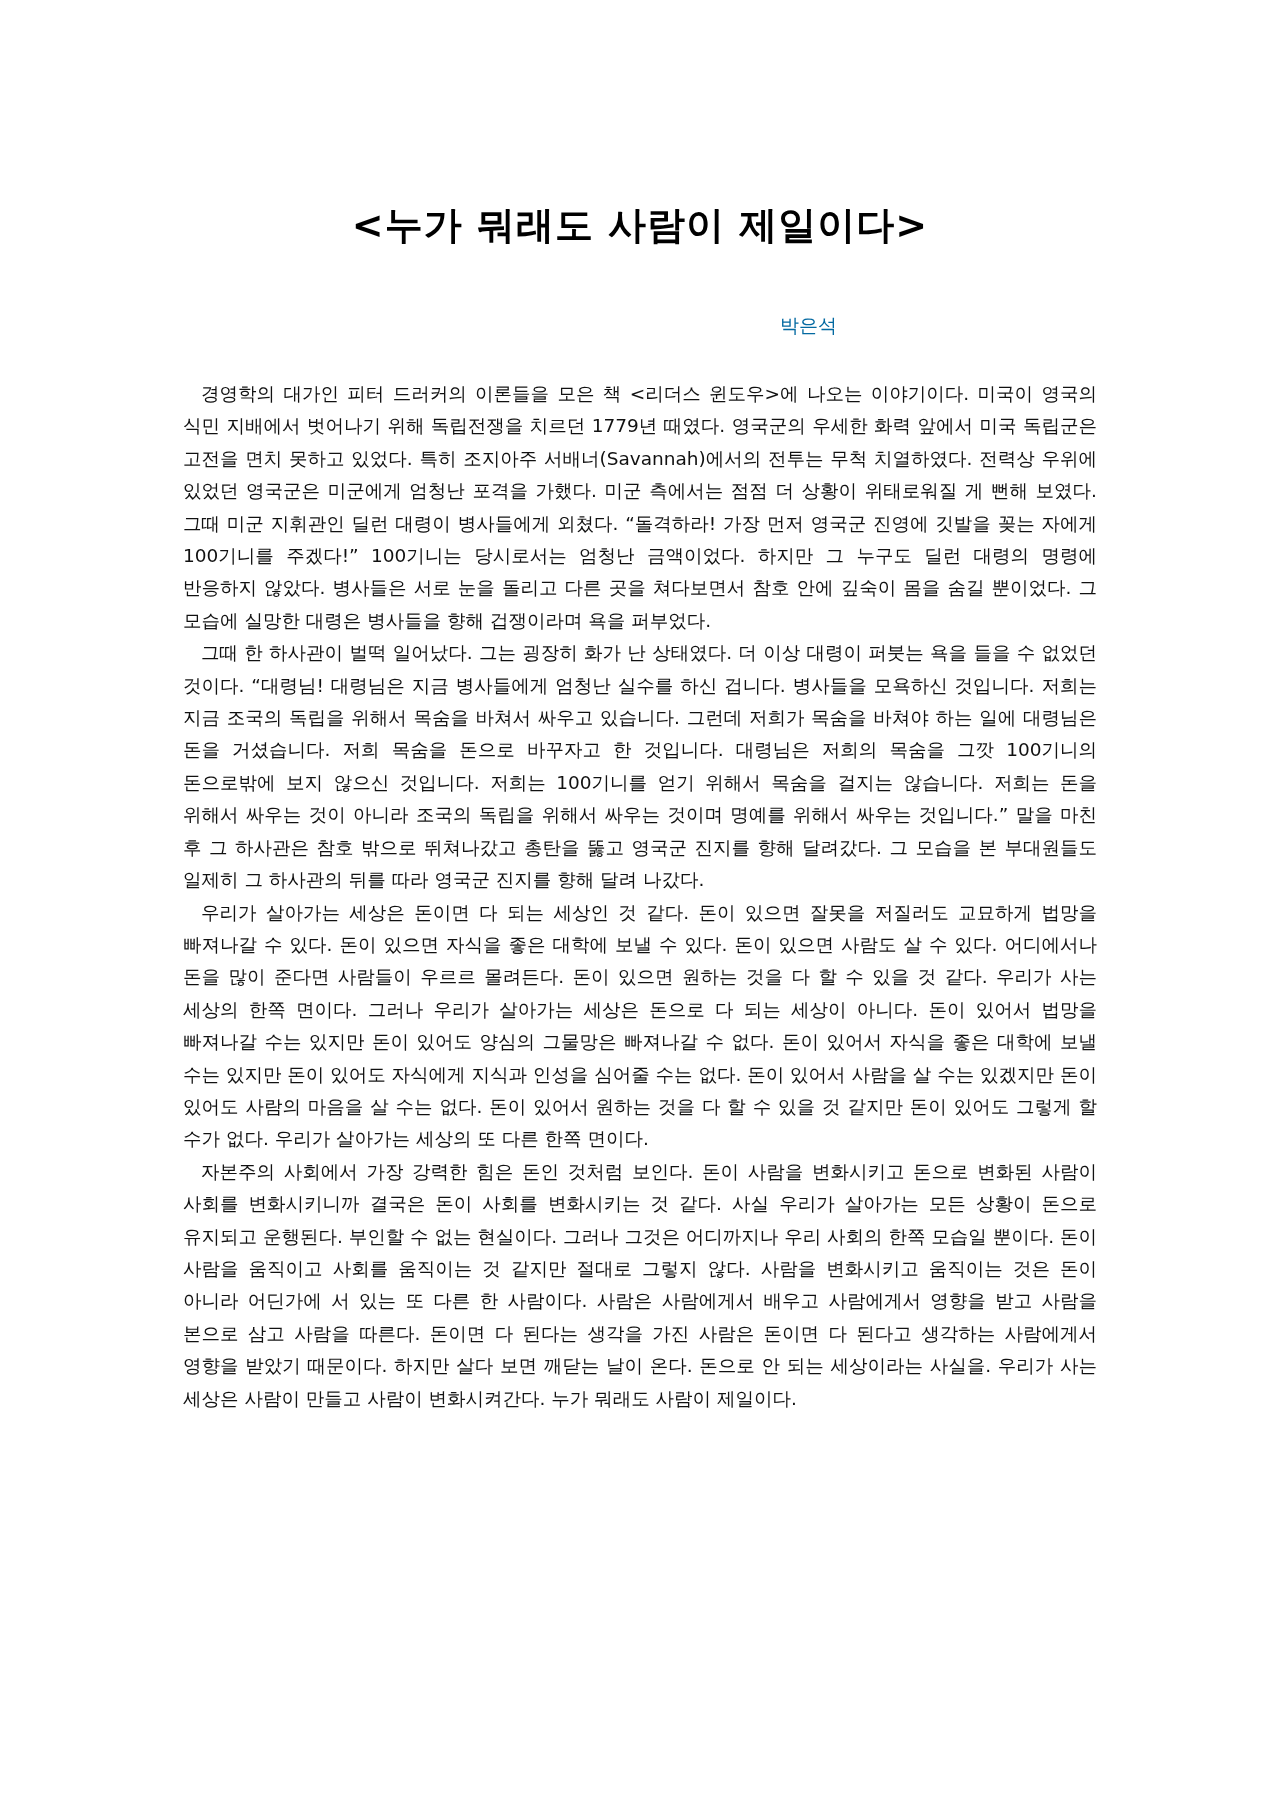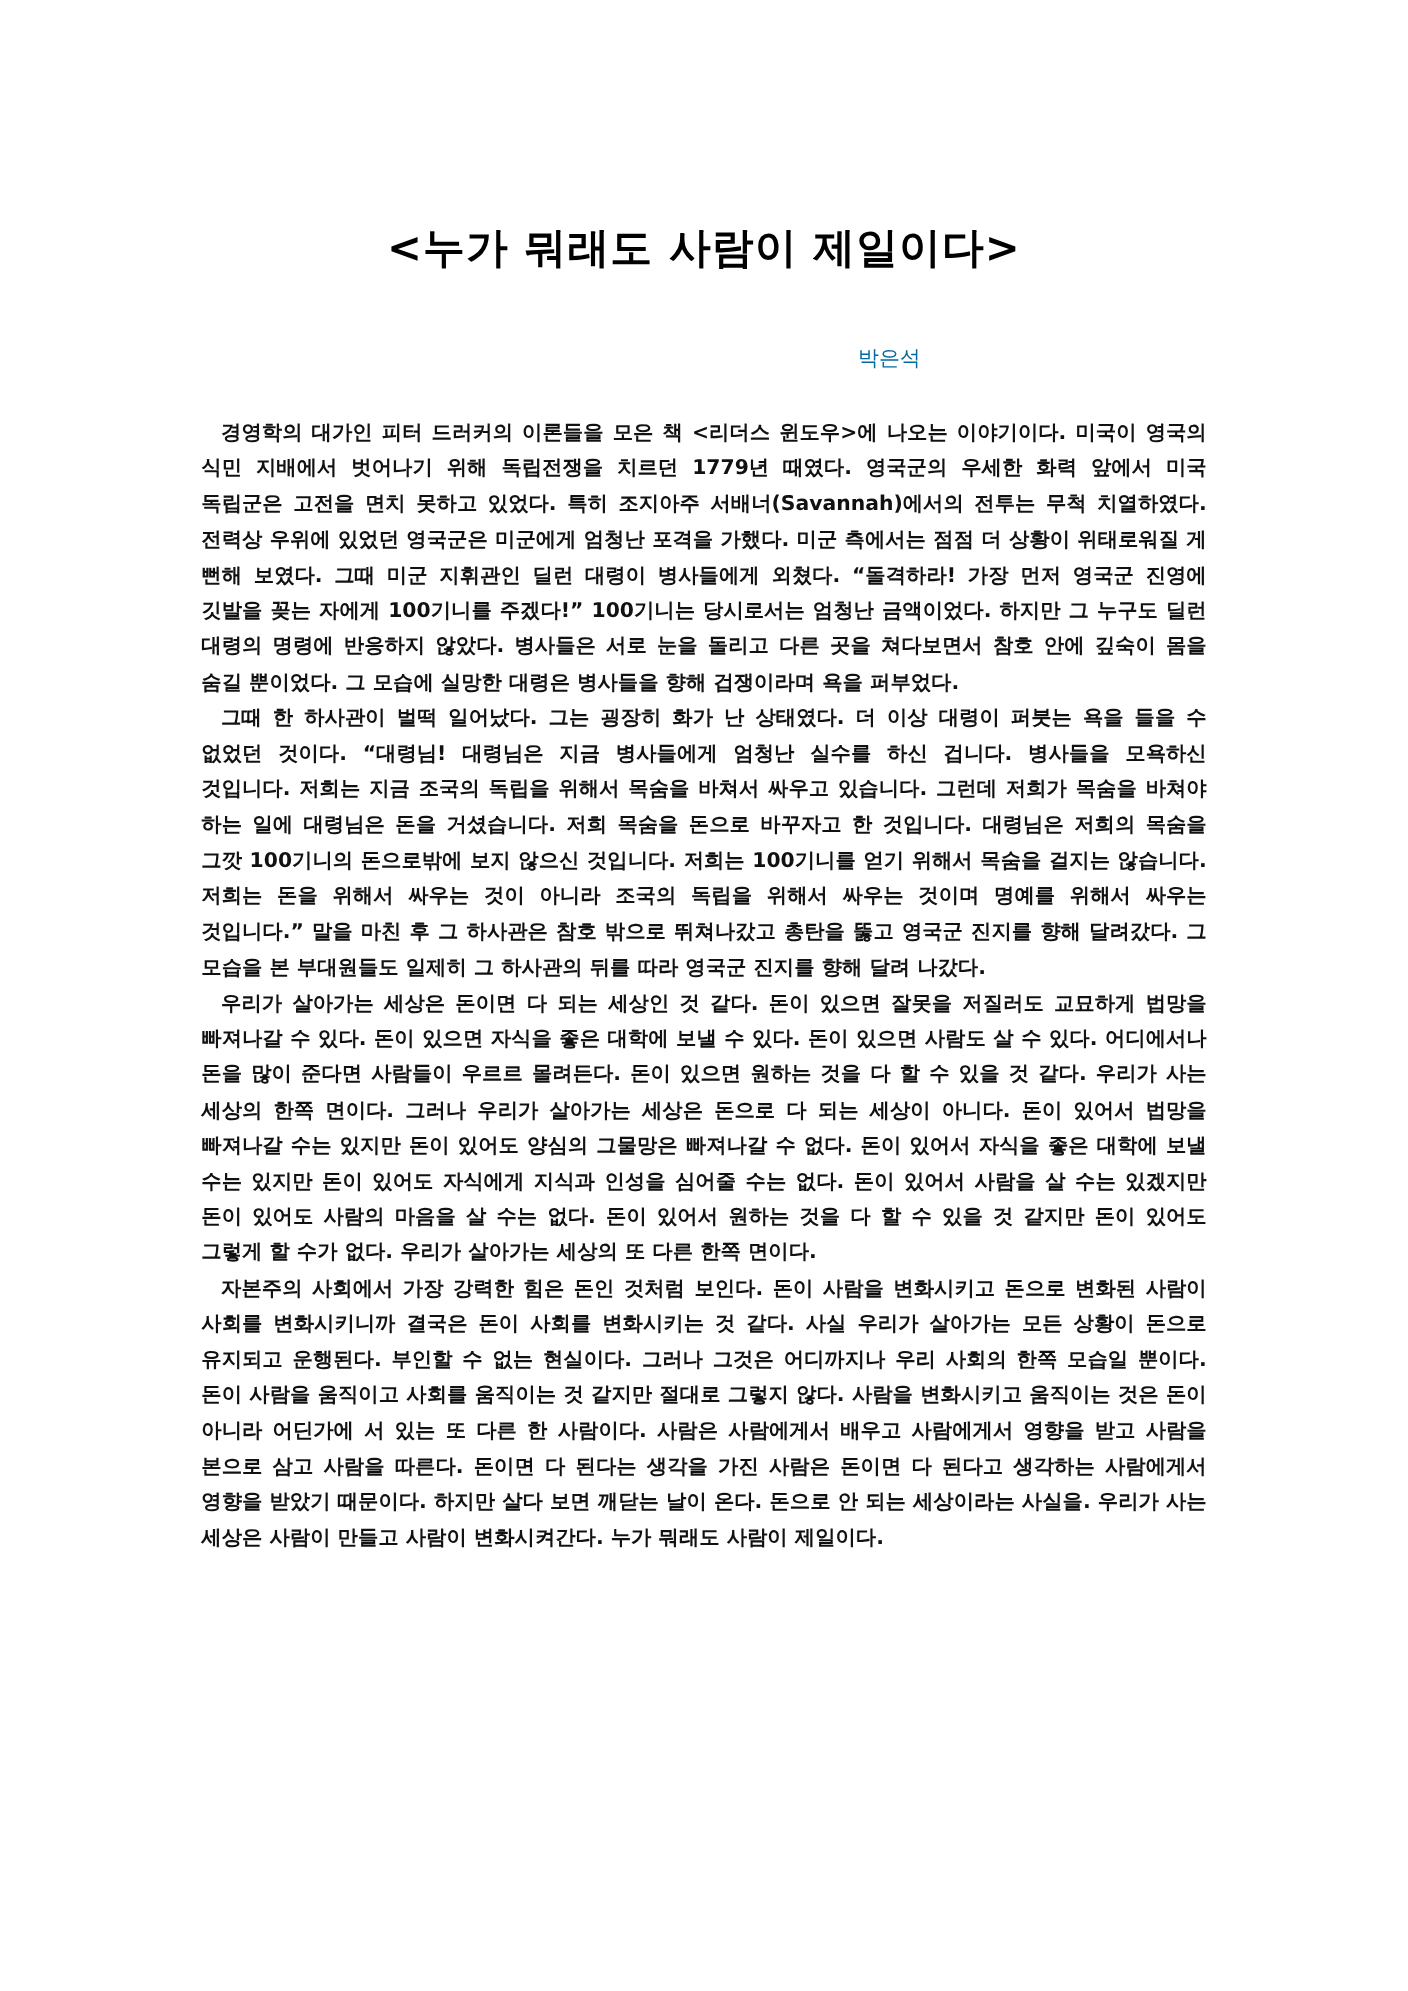--- a/index.html
+++ b/index.html
@@ -19,21 +19,21 @@
     position: absolute; right: 183px; top: 313px;
     font-family: "DejaVu Sans", sans-serif;
     font-size: 19px; color: #0369a1;
   }
   .body {
     position: absolute; left: 183px; top: 378px; width: 914px;
     font-family: "DejaVu Sans", sans-serif;
     font-size: 18.5px; line-height: 32.4px; color: #111111;
     text-align: justify; word-break: keep-all;
   }
-  .body p { margin: 0; text-indent: 18px; font-weight: bold; }
+  .body p { margin: 0; text-indent: 18px; }
 </style>
 </head>
 <body>
 
 <div class="page">
   <h1 class="title">&lt;누가 뭐래도 사람이 제일이다&gt;</h1>
   <div class="author">박은석</div>
   <div class="body">
     <p>경영학의 대가인 피터 드러커의 이론들을 모은 책 &lt;리더스 윈도우&gt;에 나오는 이야기이다. 미국이 영국의 식민 지배에서 벗어나기 위해 독립전쟁을 치르던 1779년 때였다. 영국군의 우세한 화력 앞에서 미국 독립군은 고전을 면치 못하고 있었다. 특히 조지아주 서배너(Savannah)에서의 전투는 무척 치열하였다. 전력상 우위에 있었던 영국군은 미군에게 엄청난 포격을 가했다. 미군 측에서는 점점 더 상황이 위태로워질 게 뻔해 보였다. 그때 미군 지휘관인 딜런 대령이 병사들에게 외쳤다. “돌격하라! 가장 먼저 영국군 진영에 깃발을 꽂는 자에게 100기니를 주겠다!” 100기니는 당시로서는 엄청난 금액이었다. 하지만 그 누구도 딜런 대령의 명령에 반응하지 않았다. 병사들은 서로 눈을 돌리고 다른 곳을 쳐다보면서 참호 안에 깊숙이 몸을 숨길 뿐이었다. 그 모습에 실망한 대령은 병사들을 향해 겁쟁이라며 욕을 퍼부었다.</p>
     <p>그때 한 하사관이 벌떡 일어났다. 그는 굉장히 화가 난 상태였다. 더 이상 대령이 퍼붓는 욕을 들을 수 없었던 것이다. “대령님! 대령님은 지금 병사들에게 엄청난 실수를 하신 겁니다. 병사들을 모욕하신 것입니다. 저희는 지금 조국의 독립을 위해서 목숨을 바쳐서 싸우고 있습니다. 그런데 저희가 목숨을 바쳐야 하는 일에 대령님은 돈을 거셨습니다. 저희 목숨을 돈으로 바꾸자고 한 것입니다. 대령님은 저희의 목숨을 그깟 100기니의 돈으로밖에 보지 않으신 것입니다. 저희는 100기니를 얻기 위해서 목숨을 걸지는 않습니다. 저희는 돈을 위해서 싸우는 것이 아니라 조국의 독립을 위해서 싸우는 것이며 명예를 위해서 싸우는 것입니다.” 말을 마친 후 그 하사관은 참호 밖으로 뛰쳐나갔고 총탄을 뚫고 영국군 진지를 향해 달려갔다. 그 모습을 본 부대원들도 일제히 그 하사관의 뒤를 따라 영국군 진지를 향해 달려 나갔다.</p>

